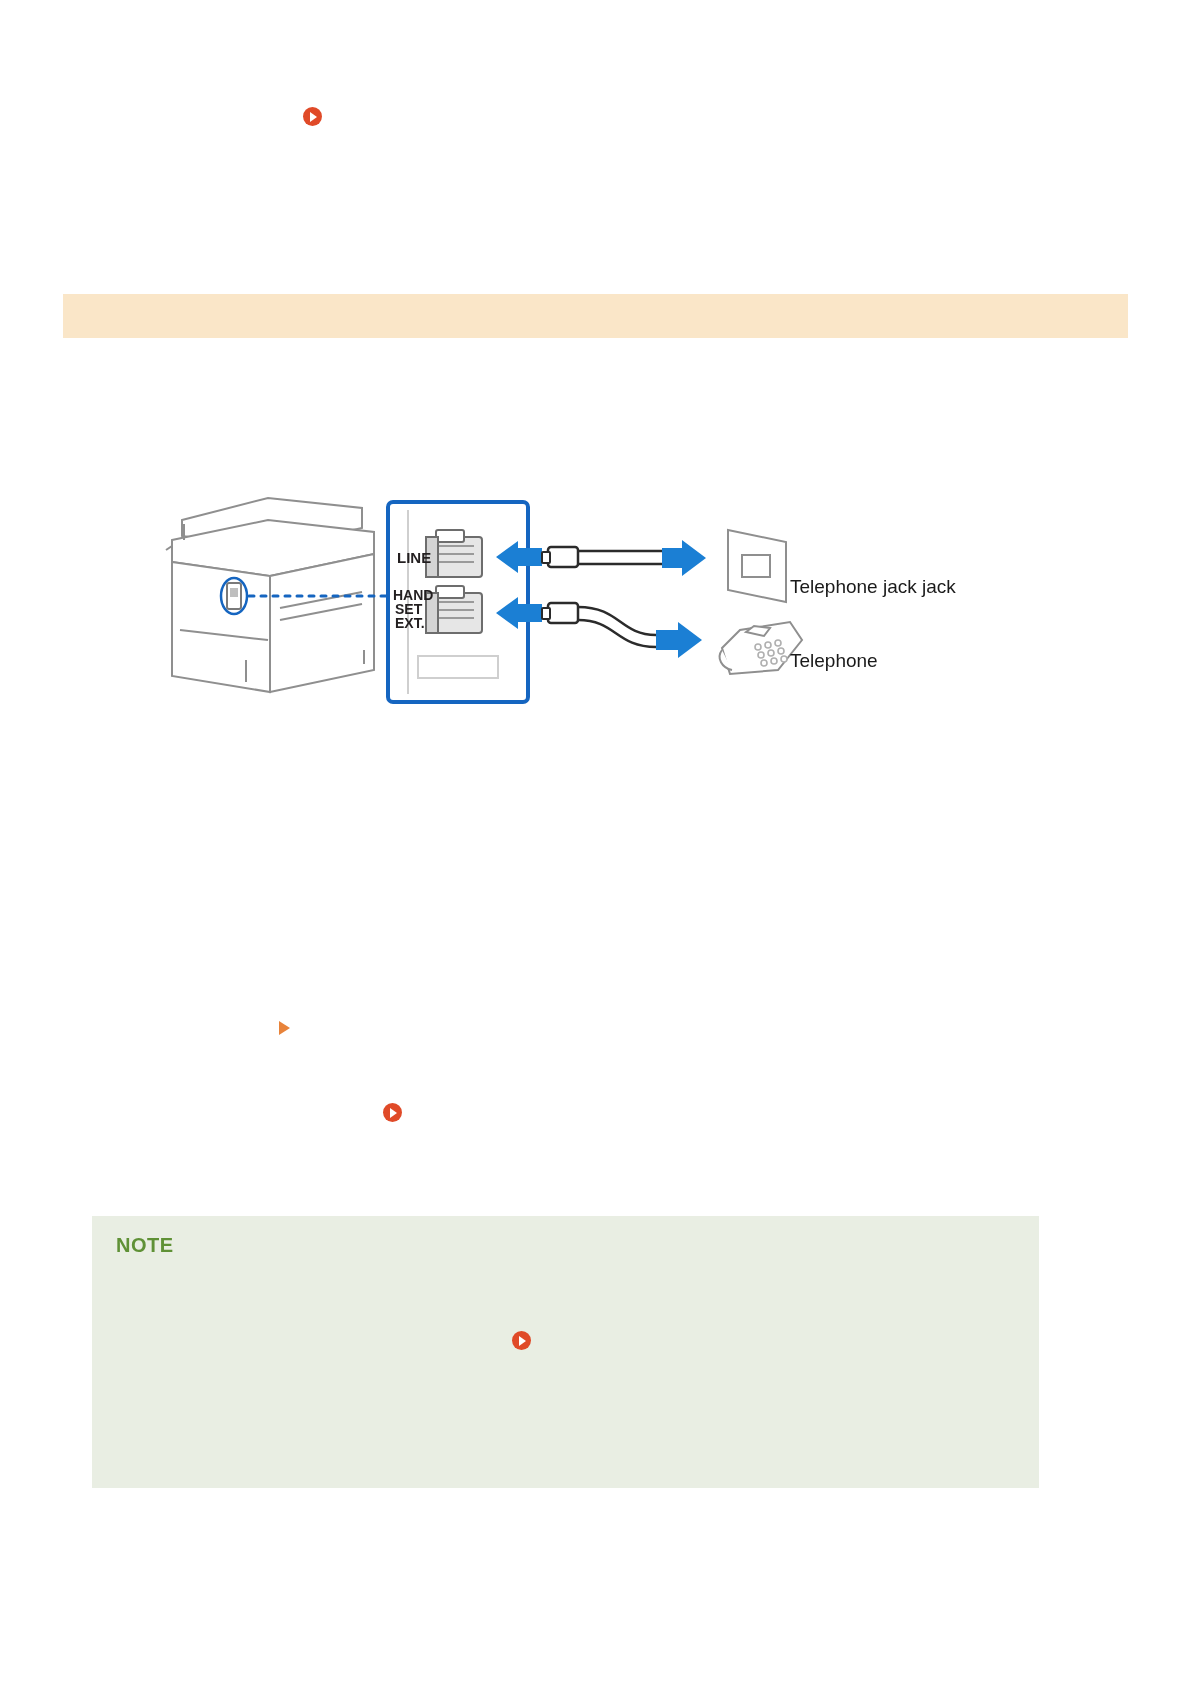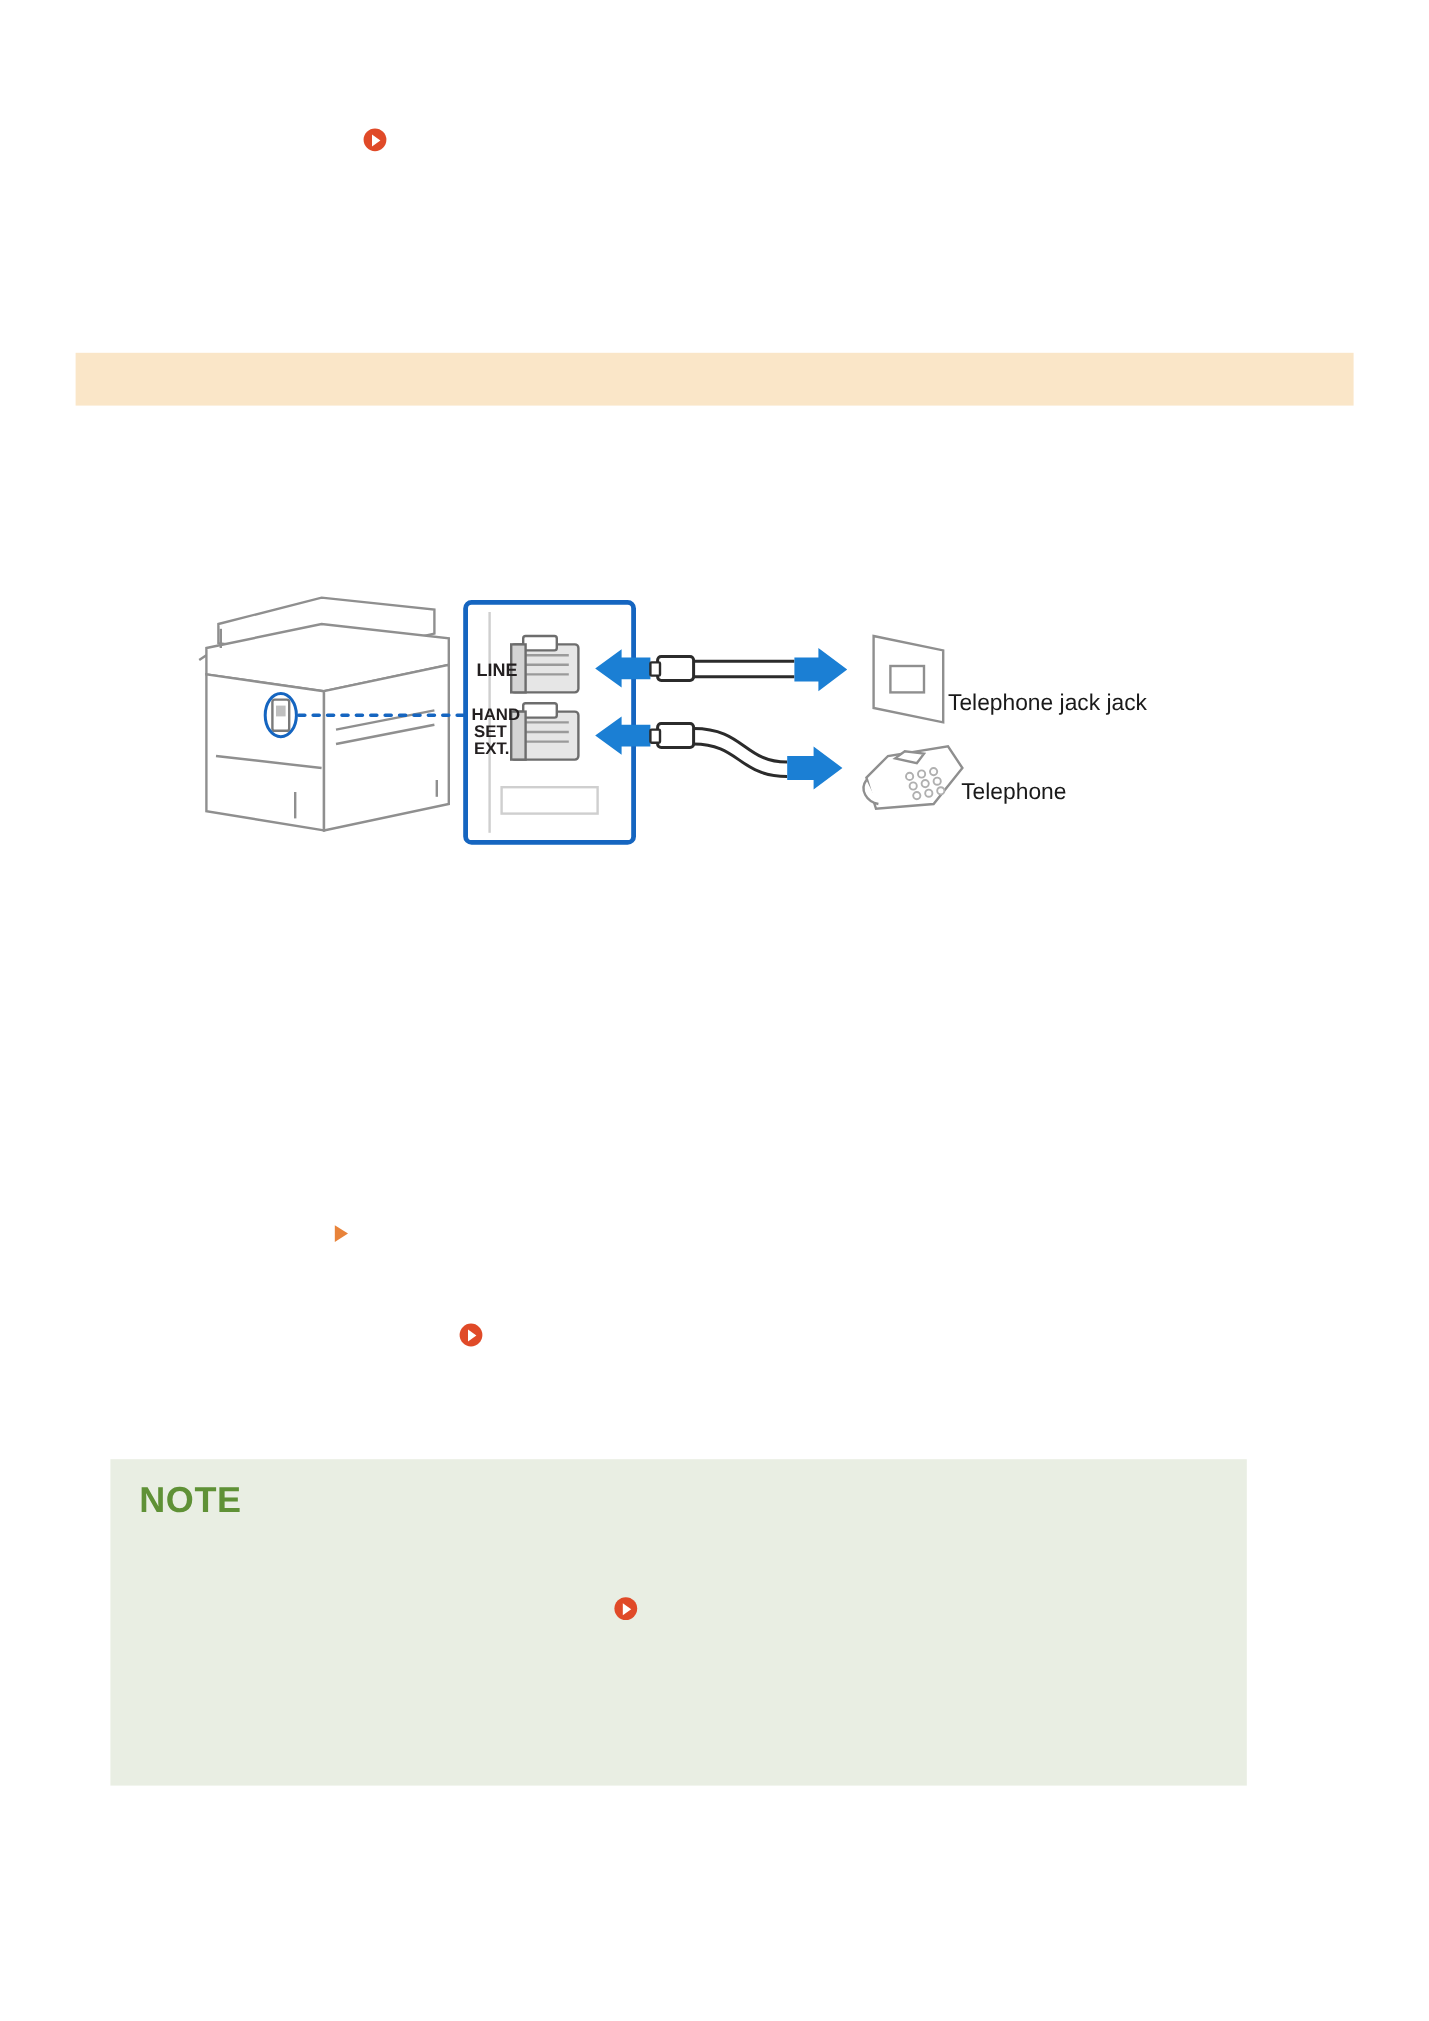--- a/index.html
+++ b/index.html
@@ -38,21 +38,21 @@
     top: 1216px;
     width: 947px;
     height: 272px;
     background: #e9eee3;
   }
 
   .note-title {
     position: absolute;
     left: 24px;
     top: 18px;
-    font-size: 30px;
+    font-size: 20px;
     font-weight: bold;
     color: #5f9136;
     letter-spacing: 0.5px;
     font-family: "Liberation Sans", sans-serif;
   }
 
   
   .round-arrow {
     position: absolute;
     width: 19px;
@@ -95,21 +95,21 @@
   }
 
   .illus-label {
     position: absolute;
     font-size: 19px;
     color: #1a1a1a;
     white-space: nowrap;
     font-family: "Liberation Sans", sans-serif;
   }
   #label-jack { left: 640px; top: 96px; }
-  #label-phone { left: 640px; top: 170px; margin-left: 11px; }
+  #label-phone { left: 640px; top: 170px; }
 
   .port-text {
     font-family: "Liberation Sans", sans-serif;
     font-weight: bold;
     fill: #231f20;
   }
 </style>
 </head>
 <body>
 

